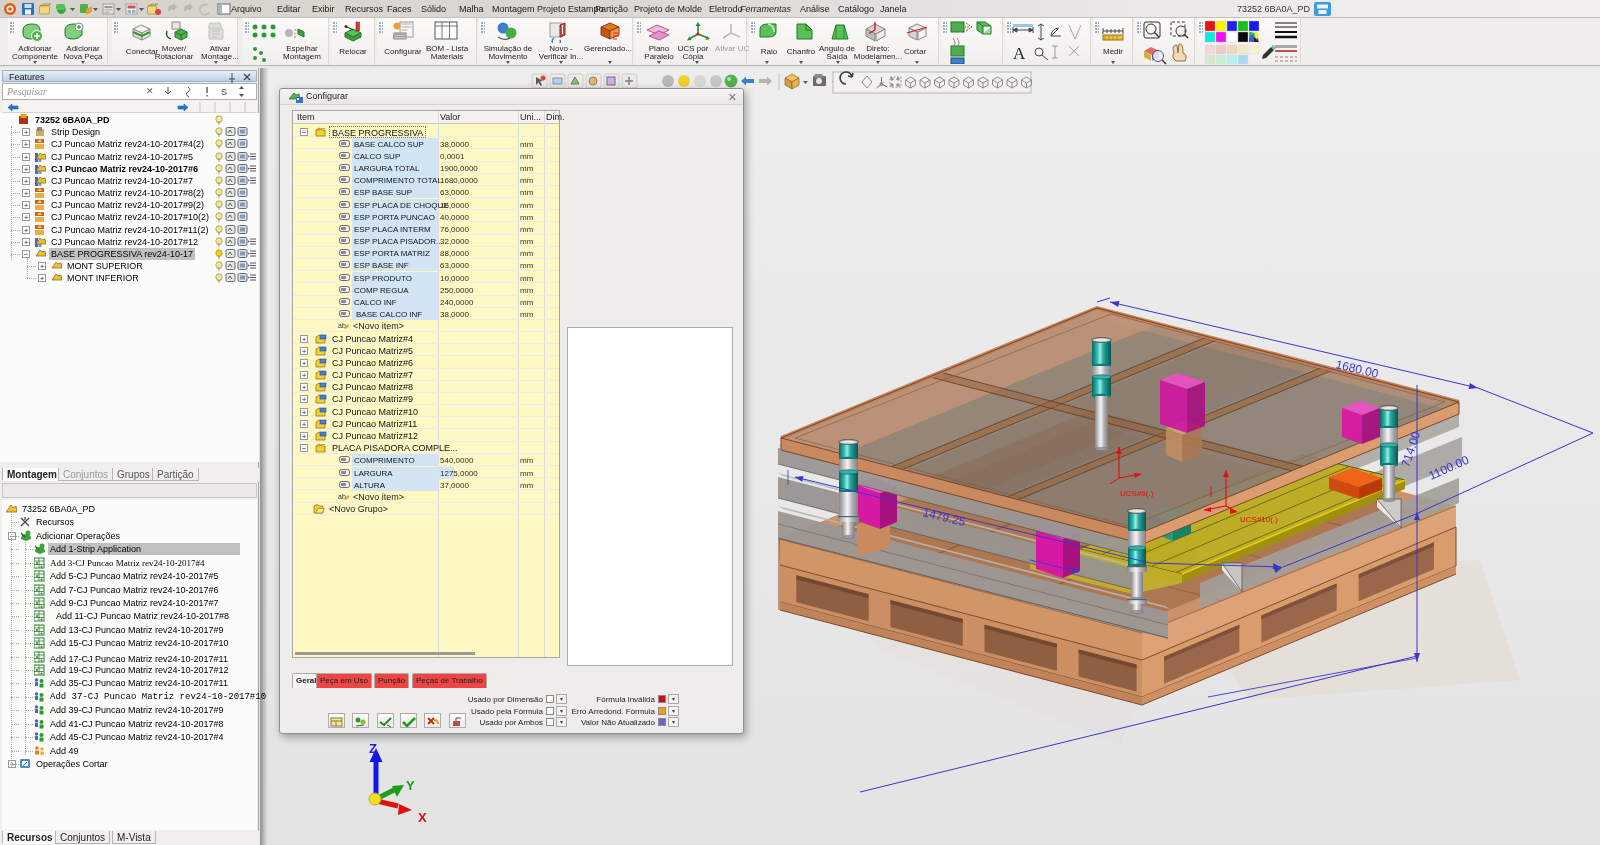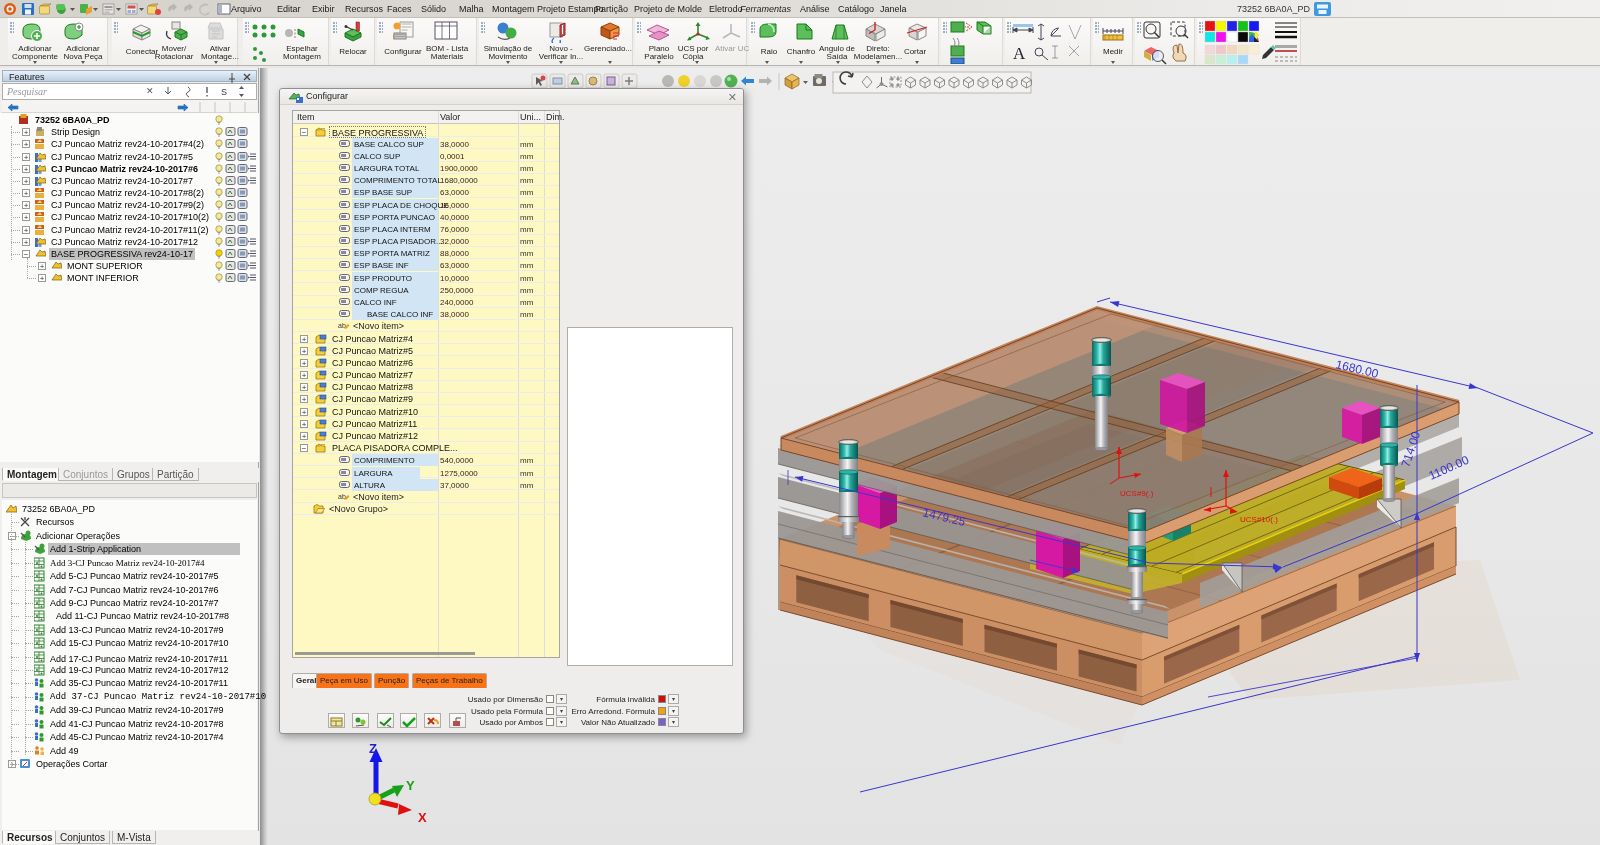--- a/index.html
+++ b/index.html
@@ -37,21 +37,21 @@
 #dlgclose{position:absolute;right:6px;top:2px;font-size:11px;color:#777;}
 #dtable{position:absolute;top:21px;left:12px;width:268px;height:548px;background:#fef9c3;border:1px solid #a8a5a0;font-size:8.5px;}
 #dhead{position:absolute;top:0;left:0;right:0;height:13px;background:#f3f2f0;border-bottom:1px solid #c8c5c0;}
 .hcol{position:absolute;top:1px;font-size:9px;color:#222;}
 .drow{position:absolute;left:0;width:266px;height:12.18px;border-bottom:1px solid #ececec;}
 .dname{position:absolute;background:#d2e5f5;height:12px;font-size:8px;color:#111;padding-top:2px;white-space:nowrap;}
 .dval{position:absolute;left:147px;font-size:8px;color:#3a2222;padding-top:2px;}
 .dmm{position:absolute;left:227px;font-size:8px;color:#333;padding-top:2px;}
 .vline{position:absolute;top:0;bottom:0;width:1px;background:#dcdcdc;}
 #dtabs{position:absolute;top:584px;left:8px;font-size:9.5px;color:#222;}
-.dtab{position:absolute;top:0;height:15px;padding:2px 3px 0 3px;font-size:8px;border:1px solid #b0ada8;border-bottom:none;background:#f97316;border-radius:2px 2px 0 0;white-space:nowrap;}
+.dtab{position:absolute;top:0;height:15px;padding:2px 3px 0 3px;font-size:8px;border:1px solid #b0ada8;border-bottom:none;background:#ef4444;border-radius:2px 2px 0 0;white-space:nowrap;}
 .dtabsel{background:#f6f5f3;font-weight:bold;}
 #dpreview{position:absolute;top:238px;left:287px;width:166px;height:339px;background:#fff;border:1px solid #b0ada8;}
 .legend{position:absolute;font-size:8px;color:#222;white-space:nowrap;text-align:right;}
 .swatch{position:absolute;width:8px;height:8px;border:1px solid #888;}
 .swdrop{position:absolute;width:11px;height:10px;border:1px solid #aaa;background:#f4f3f1;font-size:6px;color:#444;text-align:center;line-height:9px;}
 .dbtn{position:absolute;width:17px;height:15px;background:linear-gradient(#fcfcfb,#ececea);border:1px solid #b0ada8;}
 </style>
 </head>
 <body>
 <div id="app">
@@ -1297,21 +1297,21 @@
           <rect x="2" y="4" width="5" height="3" fill="#889"></rect>
         </svg>
         <div class="dname" style="left:59px;top:185.02000000000007px;width:86px;padding-left:2px;">CALCO INF</div>
         <div class="dval" style="top:185.02000000000007px;">240,0000</div>
         <div class="dmm" style="top:185.02000000000007px;">mm</div>
         <div class="drow" style="top:196.70000000000007px;"></div>
         <svg width="12" height="12" style="position:absolute;left:46px;top:197.20000000000007px">
           <rect x="0.5" y="2.5" width="10" height="6" rx="2" fill="#f4f3f0" stroke="#667"></rect>
           <rect x="2" y="4" width="5" height="3" fill="#889"></rect>
         </svg>
-        <div class="dname" style="left:59px;top:197.20000000000007px;width:86px;padding-left:15px;">BASE CALCO INF</div>
+        <div class="dname" style="left:59px;top:197.20000000000007px;width:86px;padding-left:4px;">BASE CALCO INF</div>
         <div class="dval" style="top:197.20000000000007px;">38,0000</div>
         <div class="dmm" style="top:197.20000000000007px;">mm</div>
         <div class="drow" style="top:208.88000000000008px;"></div>
         <svg width="13" height="12" style="position:absolute;left:45px;top:209.38000000000008px">
           <text x="0" y="8" font-size="7" fill="#333">ab</text>
           <path d="M7 7 l3 -3 1.5 1.5 -3 3 -2 0.5 z" fill="#e8a020"></path>
         </svg>
         <div style="position:absolute;left:60px;top:209.38000000000008px;height:12px;line-height:12px;font-size:9px;color:#222;">&lt;Novo item&gt;</div>
         <div class="drow" style="top:221.0600000000001px;"></div>
         <div style="position:absolute;left:7px;top:223.5600000000001px;width:8px;height:8px;border:1px solid #999;background:#fff;font-size:8px;line-height:7px;text-align:center;color:#333;">+</div>
@@ -1389,21 +1389,21 @@
           <rect x="2" y="4" width="5" height="3" fill="#889"></rect>
         </svg>
         <div class="dname" style="left:59px;top:343.3600000000001px;width:86px;padding-left:2px;">COMPRIMENTO</div>
         <div class="dval" style="top:343.3600000000001px;">540,0000</div>
         <div class="dmm" style="top:343.3600000000001px;">mm</div>
         <div class="drow" style="top:355.04000000000013px;"></div>
         <svg width="12" height="12" style="position:absolute;left:46px;top:355.54000000000013px">
           <rect x="0.5" y="2.5" width="10" height="6" rx="2" fill="#f4f3f0" stroke="#667"></rect>
           <rect x="2" y="4" width="5" height="3" fill="#889"></rect>
         </svg>
-        <div class="dname" style="left:59px;top:355.54000000000013px;width:68px;padding-left:2px;">LARGURA</div>
+        <div class="dname" style="left:59px;top:355.54000000000013px;width:102px;padding-left:2px;">LARGURA</div>
         <div class="dval" style="top:355.54000000000013px;">1275,0000</div>
         <div class="dmm" style="top:355.54000000000013px;">mm</div>
         <div class="drow" style="top:367.22000000000014px;"></div>
         <svg width="12" height="12" style="position:absolute;left:46px;top:367.72000000000014px">
           <rect x="0.5" y="2.5" width="10" height="6" rx="2" fill="#f4f3f0" stroke="#667"></rect>
           <rect x="2" y="4" width="5" height="3" fill="#889"></rect>
         </svg>
         <div class="dname" style="left:59px;top:367.72000000000014px;width:86px;padding-left:2px;">ALTURA</div>
         <div class="dval" style="top:367.72000000000014px;">37,0000</div>
         <div class="dmm" style="top:367.72000000000014px;">mm</div>

